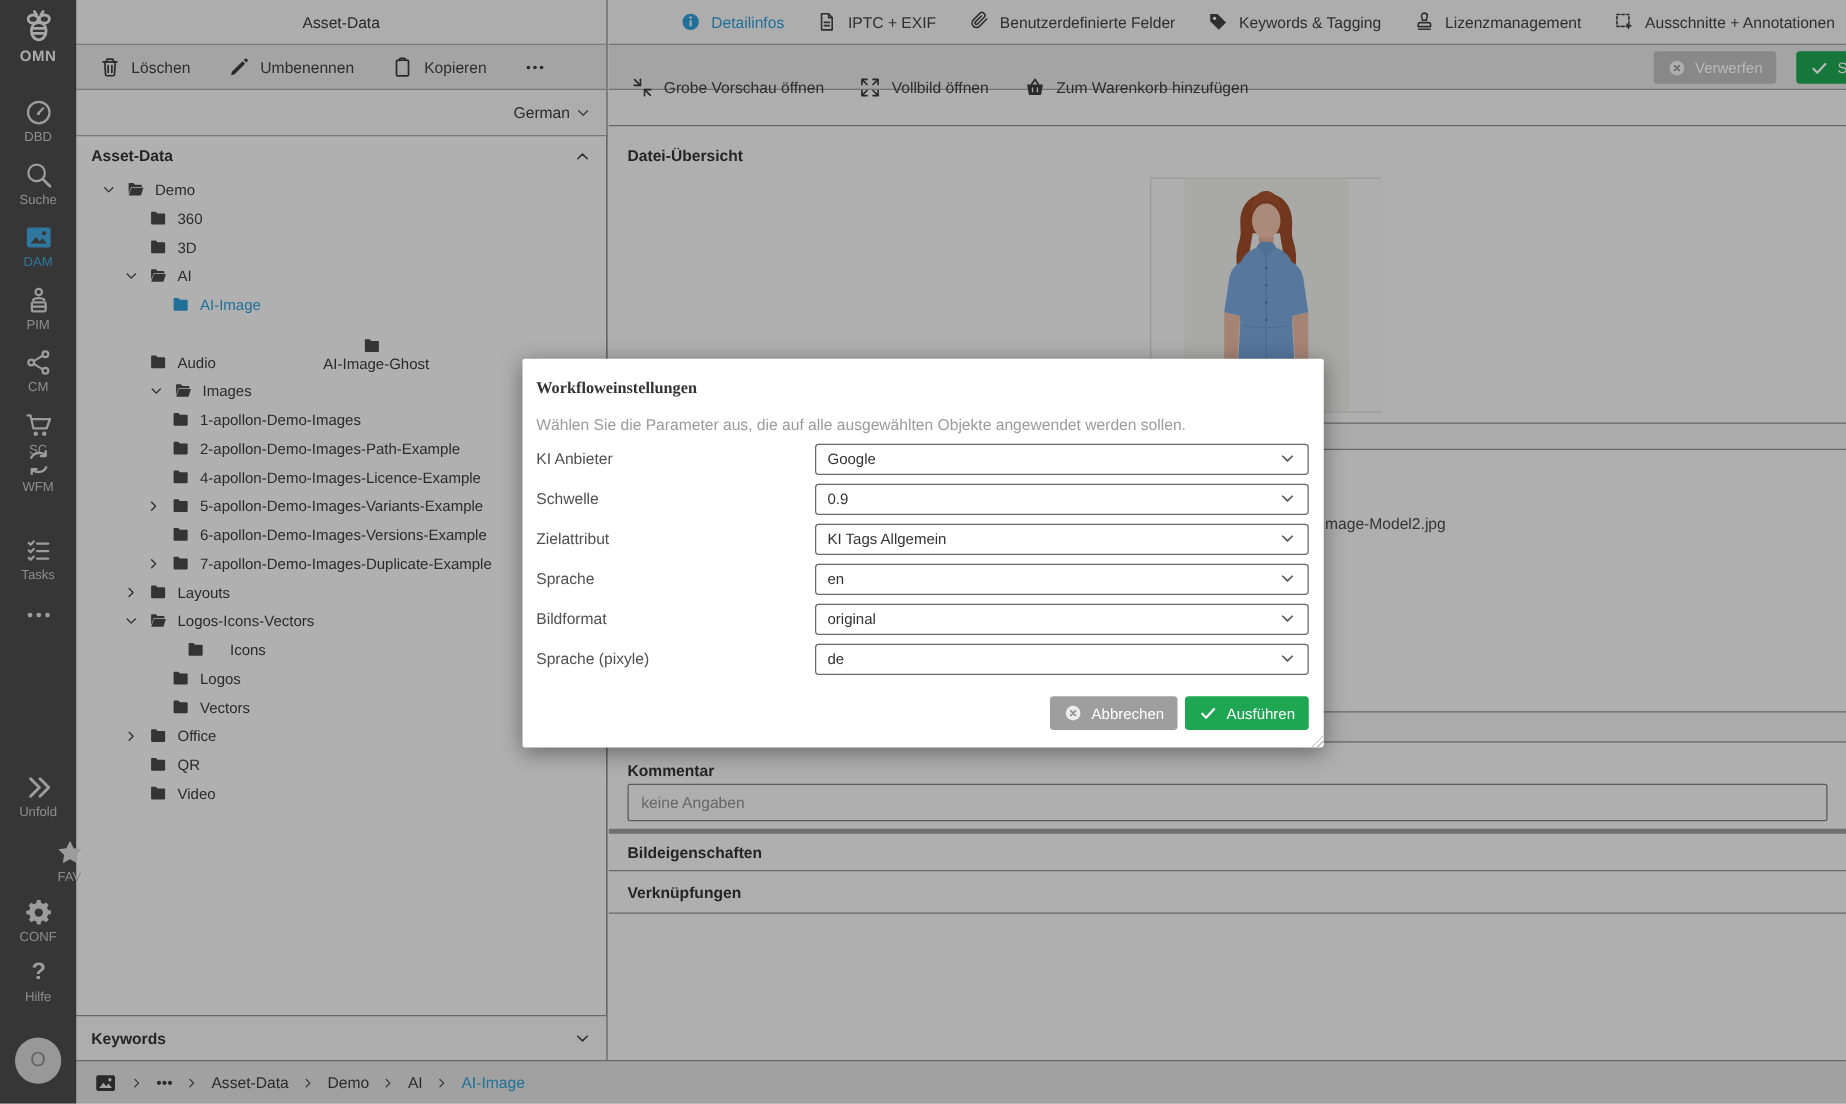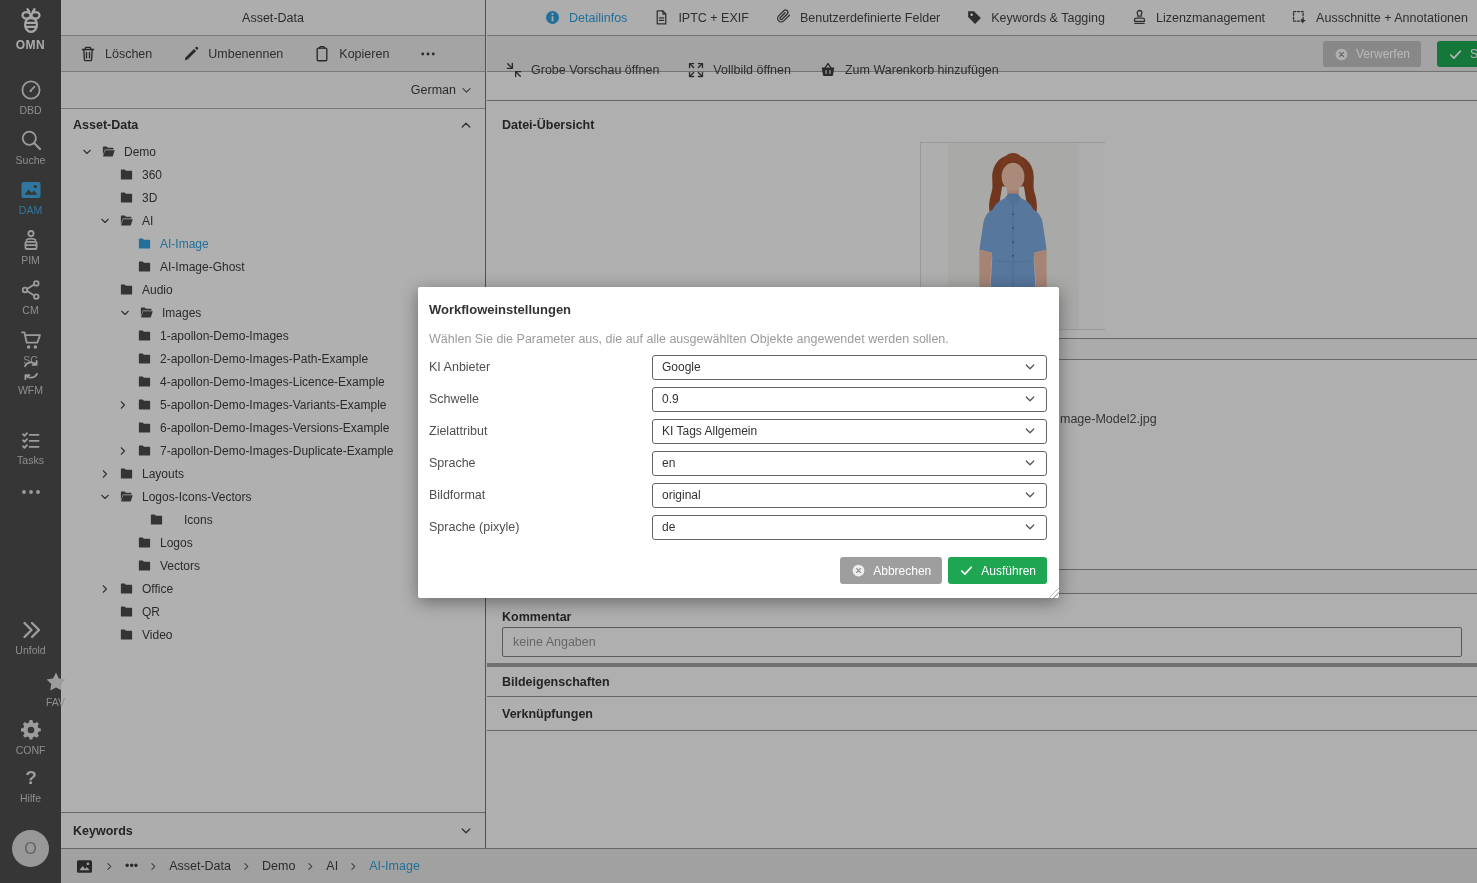--- a/index.html
+++ b/index.html
@@ -90,21 +90,21 @@
               --icon-knockout:#e0e0e0;}
   .bottom-bar .crumb{font-size:12.5px;color:#3c3c3c;cursor:pointer;}
   .bottom-bar .crumb.active{color:#2e9bd5;}
   .bottom-bar .ic.sep{width:11px;height:11px;color:#4a4a4a;}
   .bottom-bar .ic.home{width:19px;height:19px;color:#3a3a3a;cursor:pointer;}
 
   
   .dim{position:absolute;inset:0;background:rgba(0,0,0,.28);z-index:40;}
   .dialog{position:absolute;left:418px;top:287px;width:641px;height:311px;background:#fff;z-index:50;
           box-shadow:0 4px 18px rgba(0,0,0,.4);border-radius:2px;padding:12px 11px;}
-  .dlg-title{font-size:13px;font-weight:bold;color:#333;margin:3px 0 0;}
+  .dlg-title{font-size:13px;font-weight:bold;color:#333;margin:3px 0 0;font-family:Liberation Serif, serif;}
   .dlg-subtitle{font-size:12.5px;color:#9b9b9b;margin-top:15px;}
   .dlg-rows{position:absolute;top:68px;left:11px;right:12px;}
   .drow{display:flex;align-items:center;margin-bottom:8px;height:24px;}
   .drow label{width:223px;font-size:12.5px;color:#4f4f4f;flex:none;}
   .select{flex:1;height:25px;border:1px solid #666;border-radius:3px;background:#fff;display:flex;
           align-items:center;padding:0 9px;font-size:12px;color:#333;cursor:pointer;}
   .select .ic{margin-left:auto;width:14px;height:14px;color:#555;}
   .dlg-buttons{position:absolute;right:12px;bottom:14px;display:flex;gap:6px;}
   .dlg-buttons .btn{height:27px;}
   .btn-cancel{background:#9e9e9e;}
@@ -379,21 +379,21 @@
           </div>
           <div class="tree-row selected" style="padding-left: 56px;">
             <span class="exp"></span>
             <span class="ic folder">
               <svg viewBox="0 0 24 24" fill="none" stroke="currentColor" stroke-width="1.8" stroke-linecap="round" stroke-linejoin="round">
                 <path d="M3 4.9c0-.6.4-1 1-1h5.1l2 2.2H20c.6 0 1 .4 1 1v11.9c0 .6-.4 1-1 1H4c-.6 0-1-.4-1-1z" fill="currentColor" stroke="none"></path>
               </svg>
             </span>
             <span>AI-Image</span>
           </div>
-          <div class="tree-row" style="padding-left: 56px;">
+          <div class="tree-row" style="padding-left: 56px; flex-direction: column;">
             <span class="exp"></span>
             <span class="ic folder">
               <svg viewBox="0 0 24 24" fill="none" stroke="currentColor" stroke-width="1.8" stroke-linecap="round" stroke-linejoin="round">
                 <path d="M3 4.9c0-.6.4-1 1-1h5.1l2 2.2H20c.6 0 1 .4 1 1v11.9c0 .6-.4 1-1 1H4c-.6 0-1-.4-1-1z" fill="currentColor" stroke="none"></path>
               </svg>
             </span>
             <span>AI-Image-Ghost</span>
           </div>
           <div class="tree-row" style="padding-left: 38px;">
             <span class="exp"></span>

